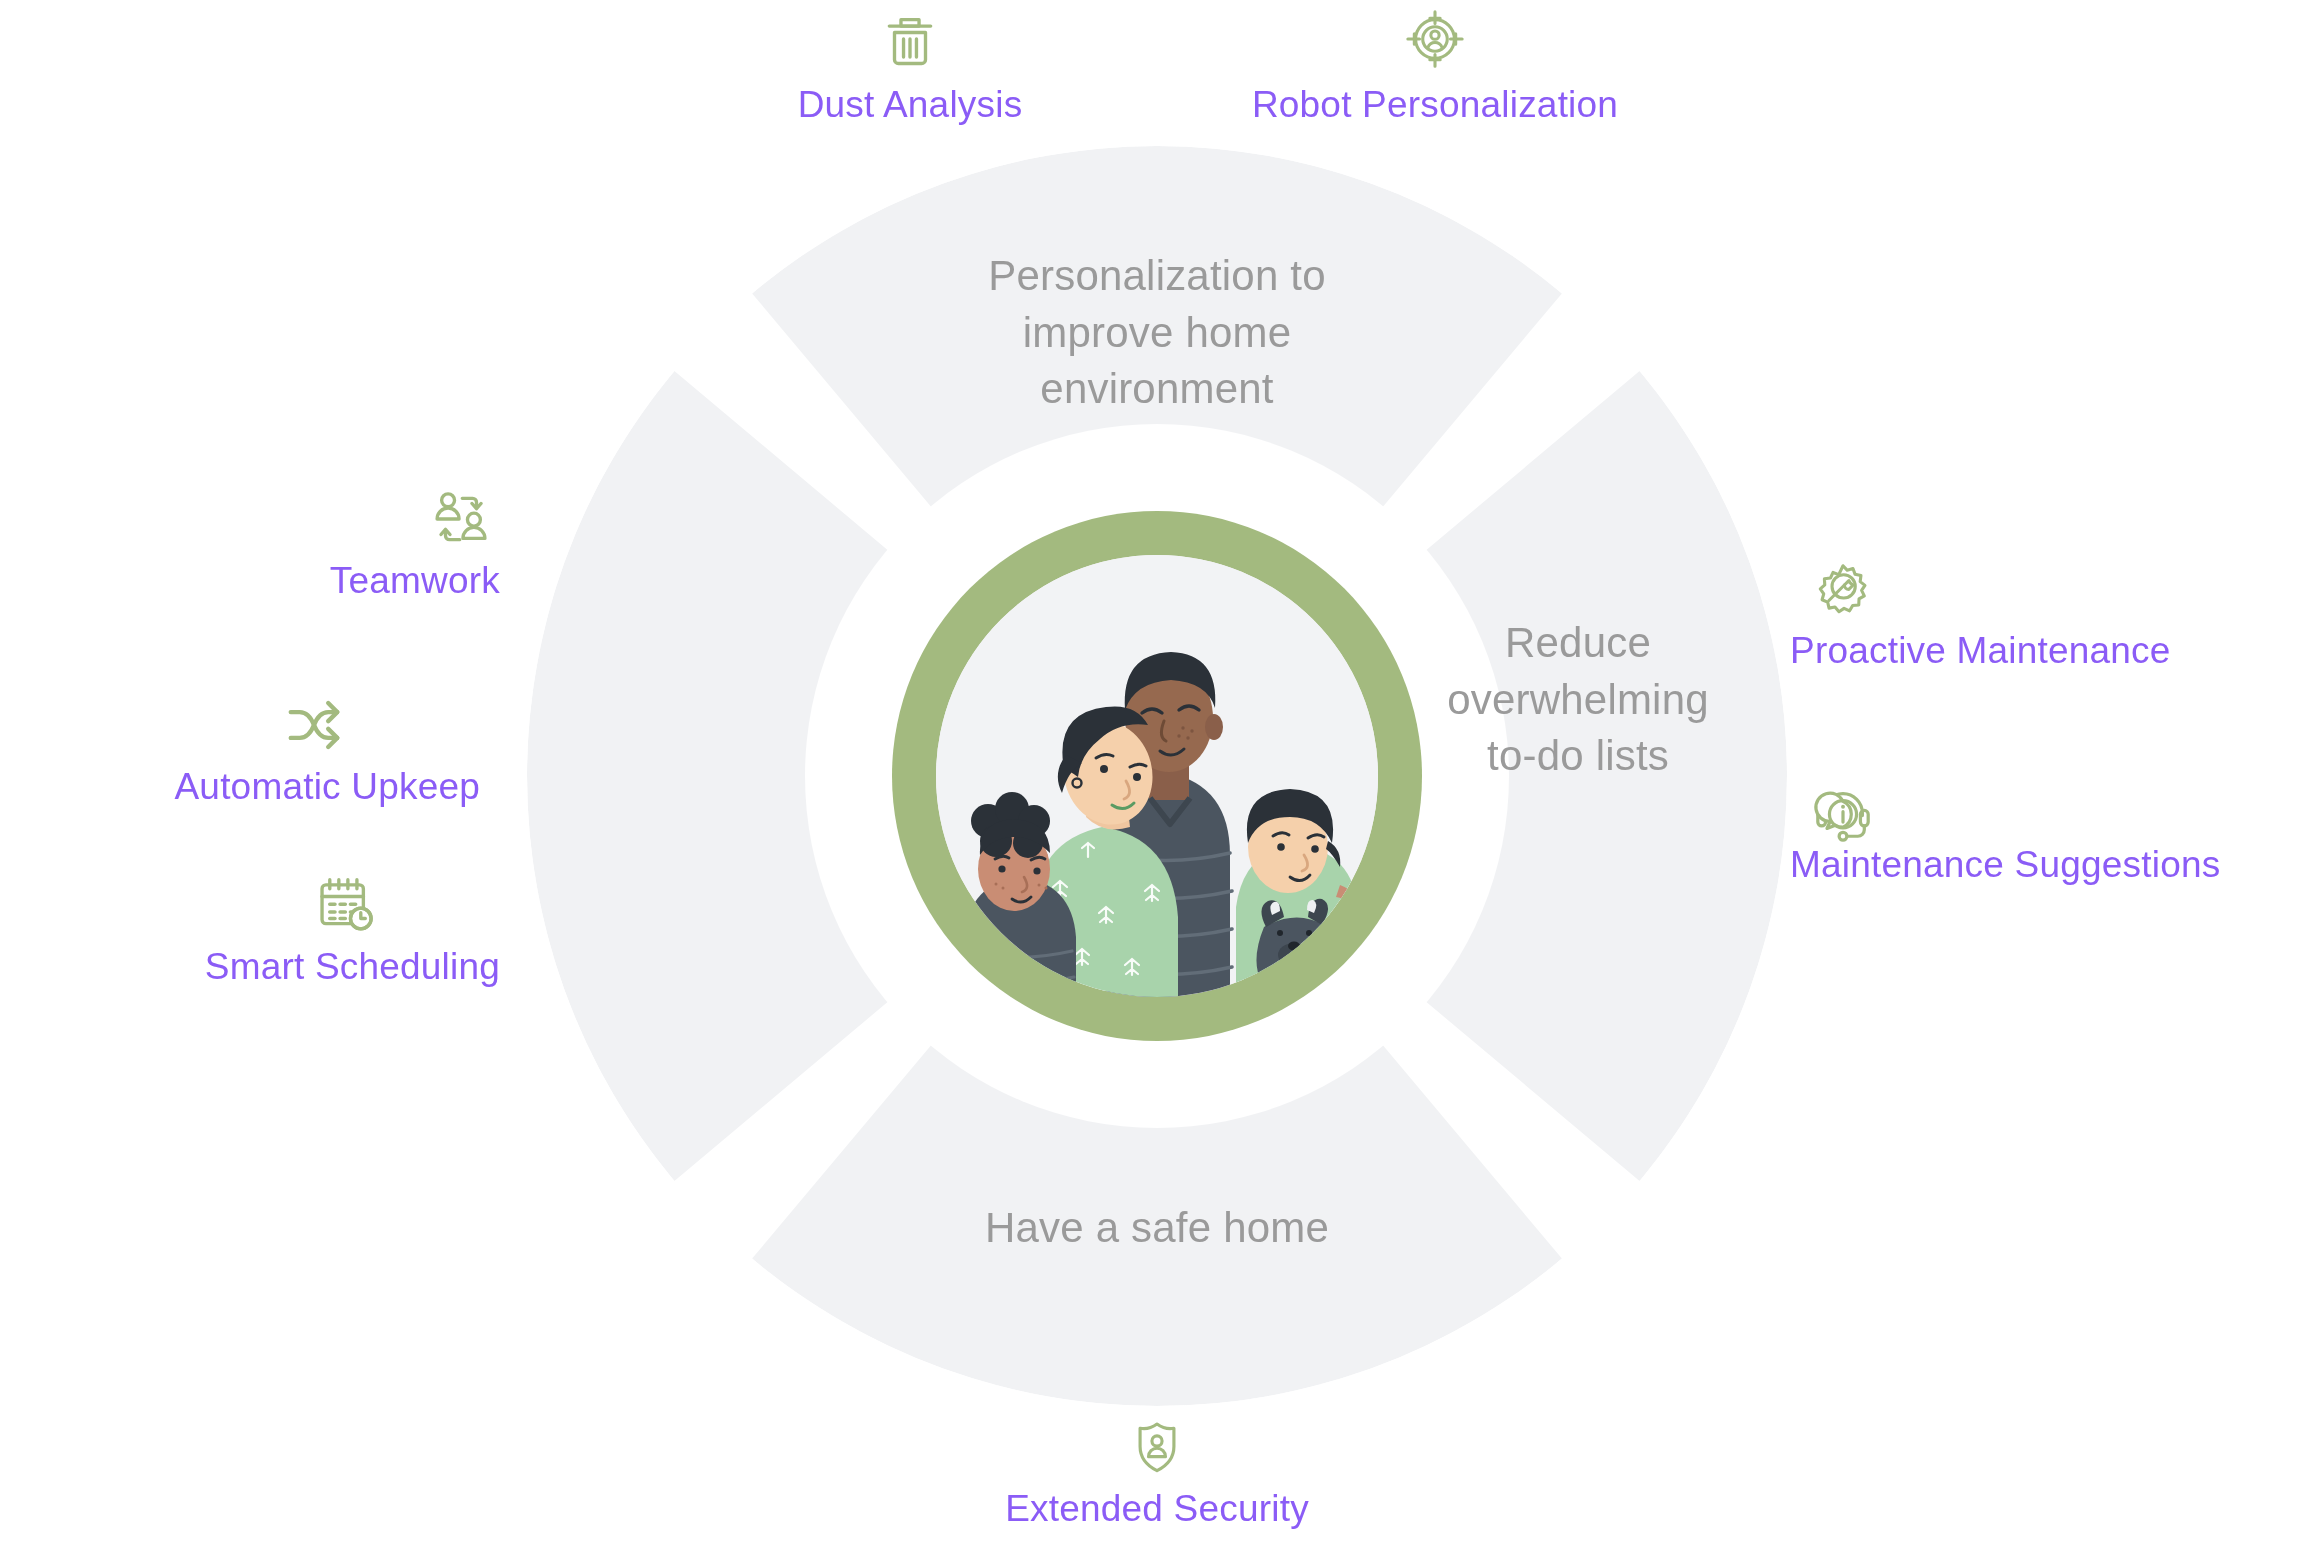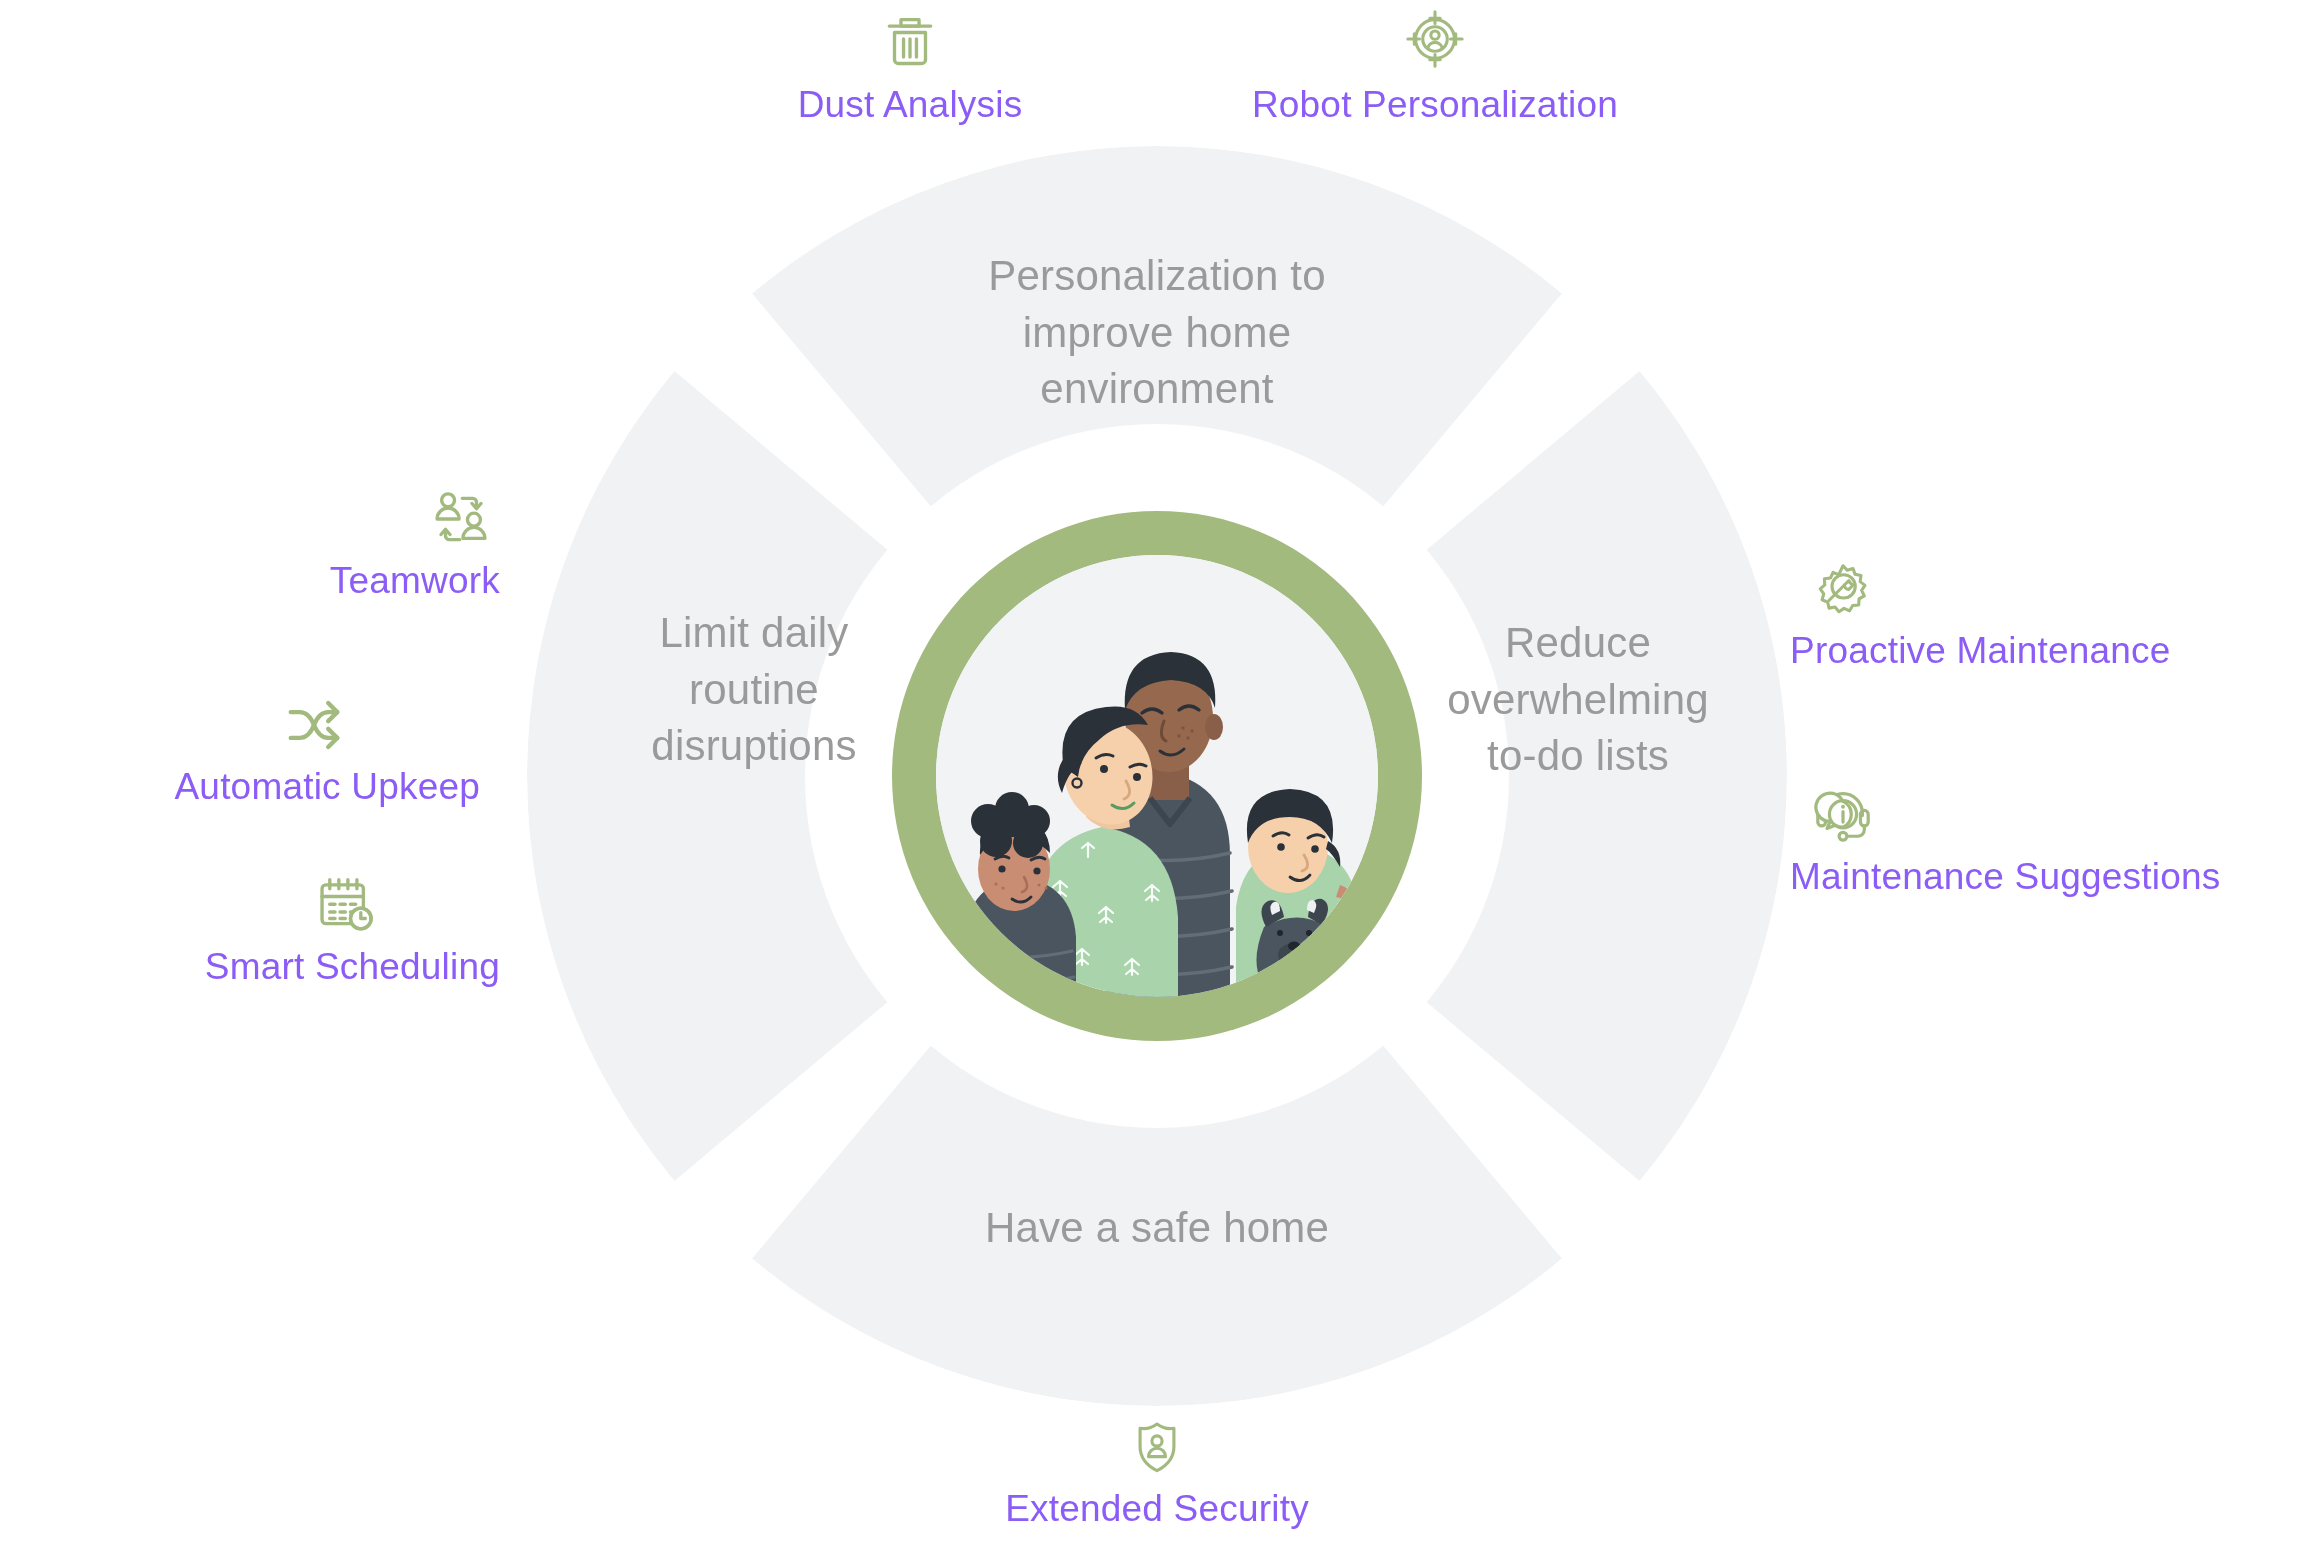--- a/index.html
+++ b/index.html
@@ -76,21 +76,21 @@
   .f-sched{ left:0px;top:872px;align-items:flex-end;width:500px; }
   .f-sched .ic{margin-right:125px;}
   .f-sched .lbl{margin-top:12px;}
 
   
   .f-proact{ left:1790px;top:558px;align-items:flex-start;width:540px; }
   .f-proact .ic{margin-left:22px;}
   .f-proact .lbl{margin-top:10px;}
   .f-msug{ left:1790px;top:782px;align-items:flex-start;width:560px; }
   .f-msug .ic{margin-left:22px;}
-  .f-msug .lbl{margin-top:12px;}
+  .f-msug .lbl{}
 
   
   .f-sec{ left:917px;top:1418px;align-items:center;width:480px;text-align:center; }
   .f-sec .ic{width:58px;height:58px;}
   .f-sec .lbl{margin-top:12px;}
 </style>
 </head>
 <body>
 
 <div class="stage">
@@ -121,23 +121,20 @@
   <div class="quad-label quad-top">Personalization to
 improve home
 environment</div>
 
   <div class="quad-label quad-right">Reduce
 overwhelming
 to-do lists</div>
 
   <div class="quad-label quad-bottom">Have a safe home</div>
 
-  <div class="quad-label quad-left">Limit daily
-routine
-disruptions</div>
 
   <div class="center-photo">
     <div class="inner">
       <svg viewBox="0 0 442 442" xmlns="http://www.w3.org/2000/svg">
         <rect width="442" height="442" fill="#f2f3f5"></rect>
 
         <path d="M170 300 q0 -70 62 -82 q62 12 62 82 v150 h-124 z" fill="#4b5560"></path>
 
         <path d="M213 205 h40 v40 h-40 z" fill="#8a5f4a"></path>
 

